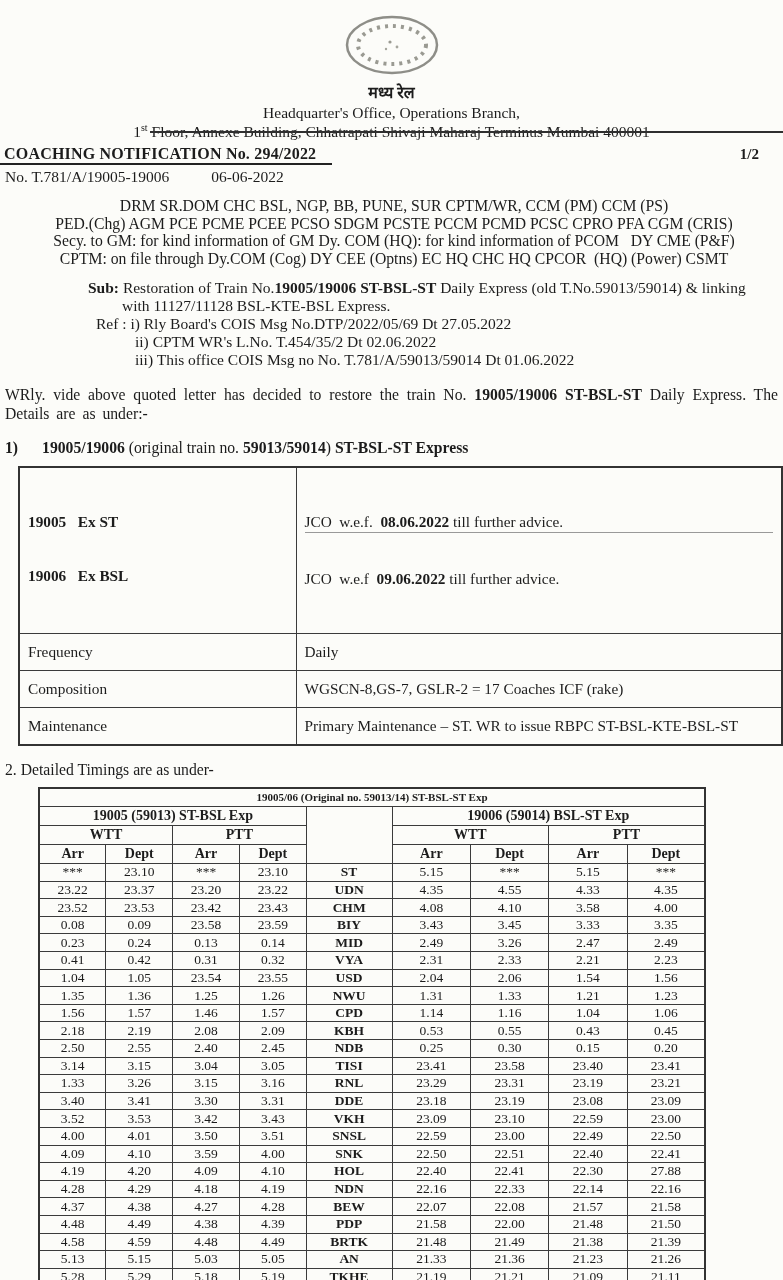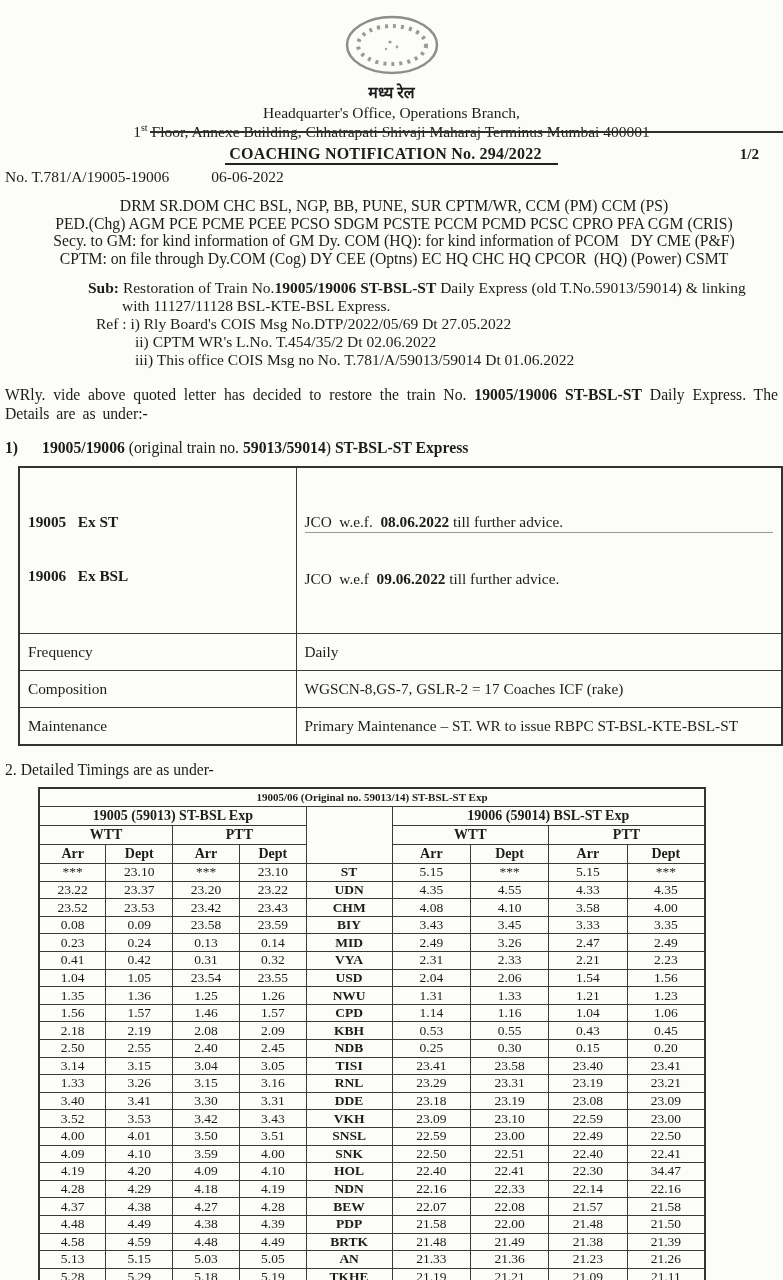--- a/index.html
+++ b/index.html
@@ -7,21 +7,21 @@
   .page {
     position:relative; width:783px; height:1280px; overflow:hidden;
     background:#fcfcf9; color:#1c1c1c;
     font-family:"Liberation Serif","DejaVu Serif",serif;
   }
   .seal-wrap { padding-top:14px; text-align:center; }
   .org-hindi { text-align:center; font-weight:bold; font-size:16px; margin-top:1px; }
   .office-line { text-align:center; font-size:15.5px; margin-top:1px; }
   .address-line { text-align:center; font-size:15.5px; }
   .rule-right { position:absolute; top:131px; left:150px; right:0; border-top:2px solid #2f2f2f; }
-  .title-row { position:relative; text-align:center; margin-top:4px; height:22px; }
+  .title-row { position:relative; text-align:left; margin-top:4px; height:22px; }
   .doc-title { font-weight:bold; font-size:16px; letter-spacing:.2px;
                border-bottom:2px solid #222; padding:0 16px 1px 4px; }
   .page-no { position:absolute; right:24px; top:1px; font-weight:bold; font-size:15px; }
   .letterno-row { display:flex; padding:0 10px 0 5px; margin-top:1px; font-size:15.5px;gap:42px; }
   .dist-block { margin:11px 0 0 5px; font-size:15.7px; line-height:17.6px; }
   .dist-line { white-space:pre-wrap;text-align:center; }
   .sub-block { margin-top:11px; font-size:15.5px; line-height:18.2px; }
   .sub-line1 { margin-left:88px; }
   .sub-line2 { margin-left:122px; }
   .ref-line  { margin-left:96px; }
@@ -352,21 +352,21 @@
         </tr>
         <tr>
           <td>4.19</td>
           <td>4.20</td>
           <td>4.09</td>
           <td>4.10</td>
           <td class="stn">HOL</td>
           <td>22.40</td>
           <td>22.41</td>
           <td>22.30</td>
-          <td>34.47</td>
+          <td>27.88</td>
         </tr>
         <tr>
           <td>4.28</td>
           <td>4.29</td>
           <td>4.18</td>
           <td>4.19</td>
           <td class="stn">NDN</td>
           <td>22.16</td>
           <td>22.33</td>
           <td>22.14</td>

